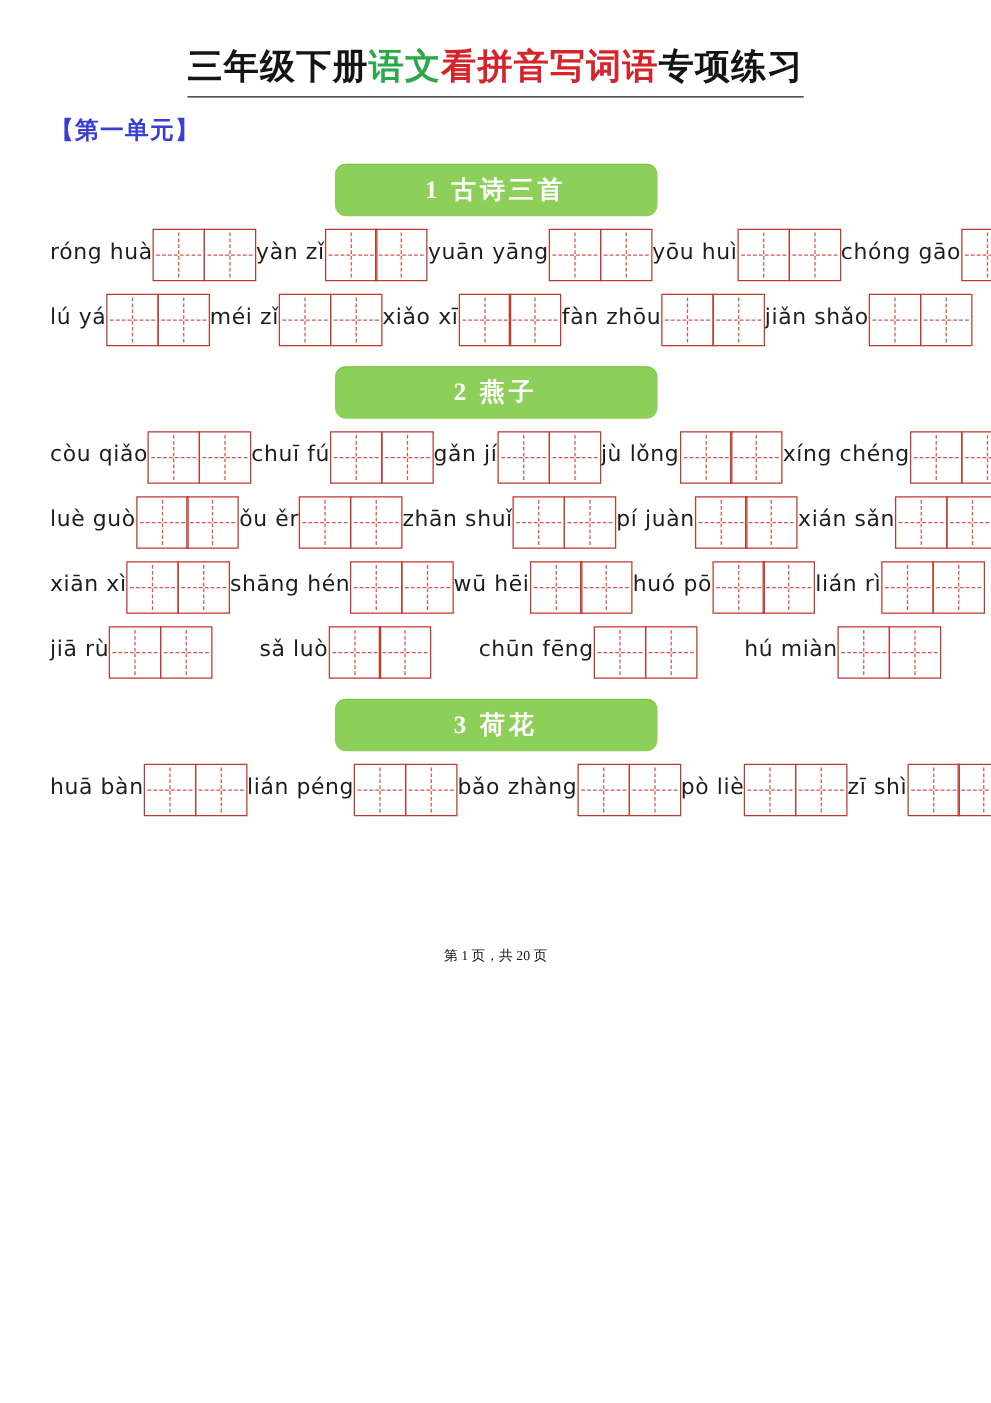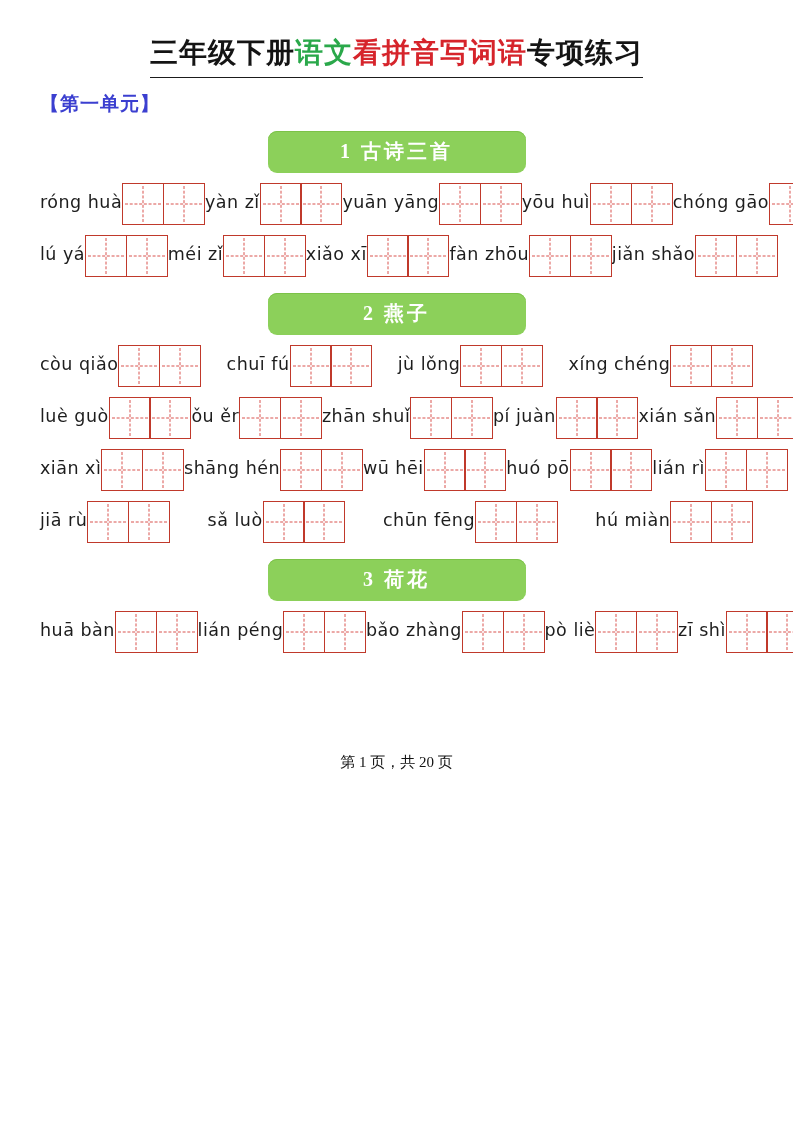--- a/index.html
+++ b/index.html
@@ -133,21 +133,21 @@
   .section + .section { margin-top: 16px; }
 
   
   .footer {
     position: absolute;
     left: 0;
     right: 0;
     bottom: 24px;
     text-align: center;
     font-family: "Liberation Serif", serif;
-    font-size: 15px;
+    font-size: 11px;
     color: #111;
   }
   .watermark {
     position: absolute;
     bottom: 4px;
     left: 0;
     right: 0;
     text-align: center;
     font-size: 9px;
     color: #e3e3e3;
@@ -258,20 +258,27 @@
             </div>
           </div>
           <div class="cell">
             <div class="pinyin">chuī  fú</div>
             <div class="boxes">
               <div class="tzg"></div>
               <div class="tzg"></div>
             </div>
           </div>
           <div class="cell">
+            <div class="pinyin">gǎn jí</div>
+            <div class="boxes">
+              <div class="tzg"></div>
+              <div class="tzg"></div>
+            </div>
+          </div>
+          <div class="cell">
             <div class="pinyin">jù lǒng</div>
             <div class="boxes">
               <div class="tzg"></div>
               <div class="tzg"></div>
             </div>
           </div>
           <div class="cell">
             <div class="pinyin">xíng  chéng</div>
             <div class="boxes">
               <div class="tzg"></div>

